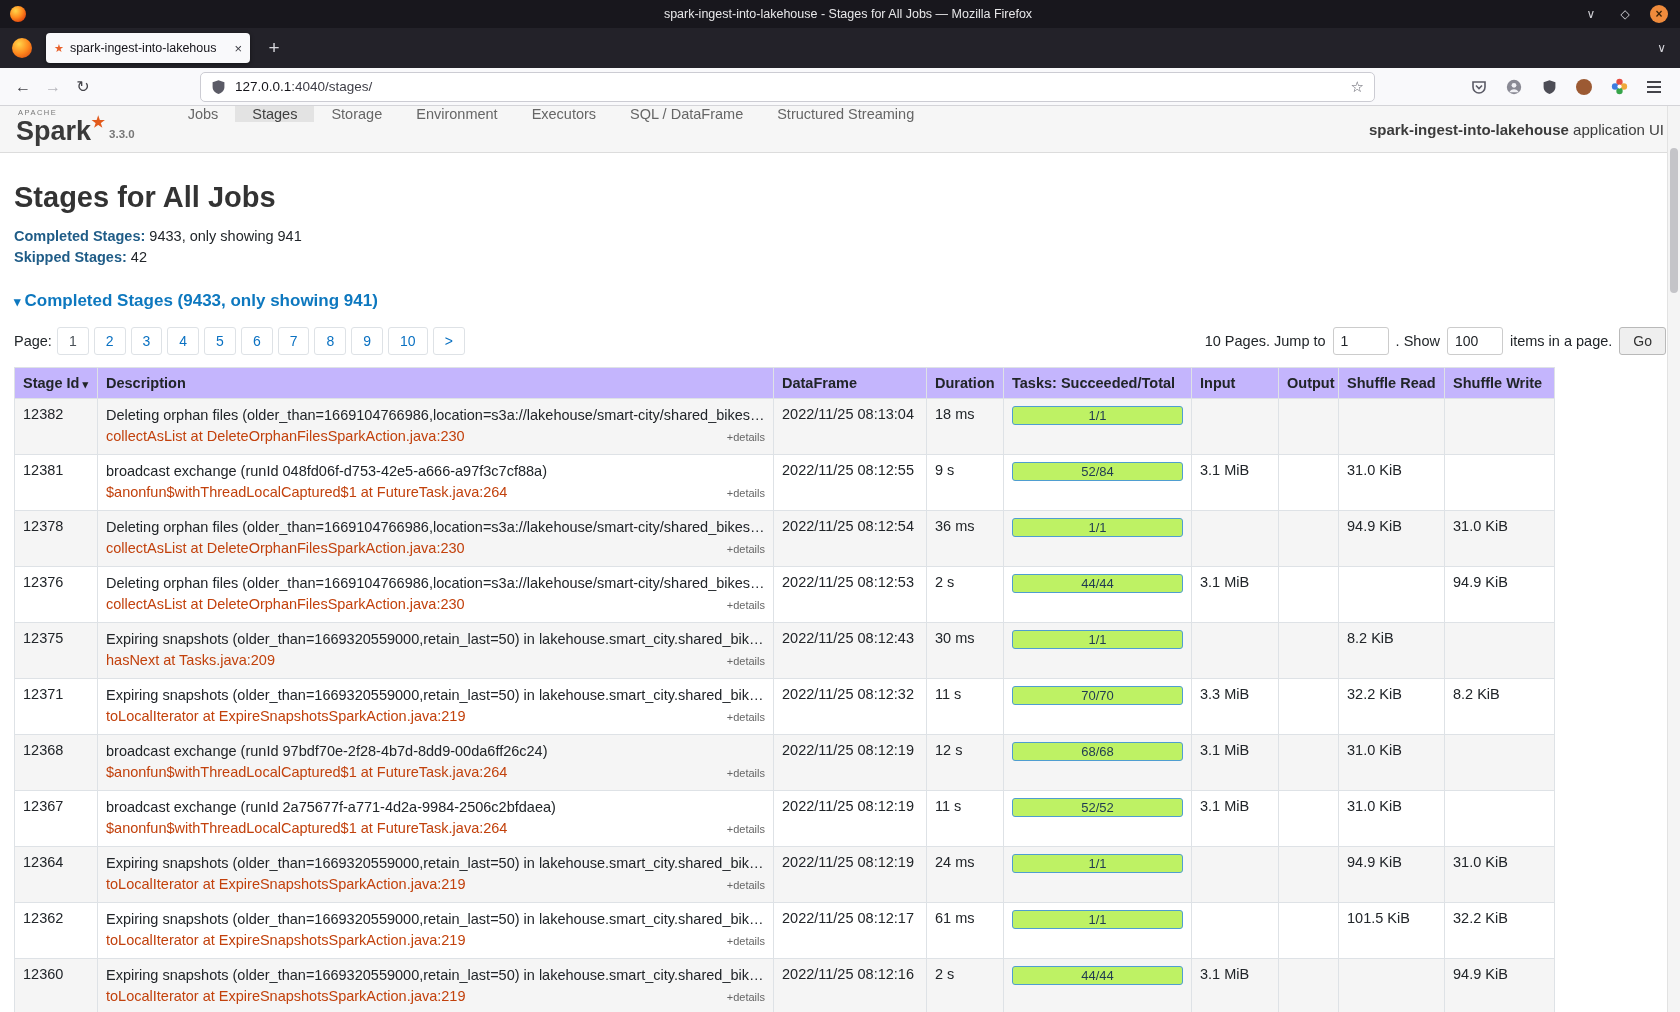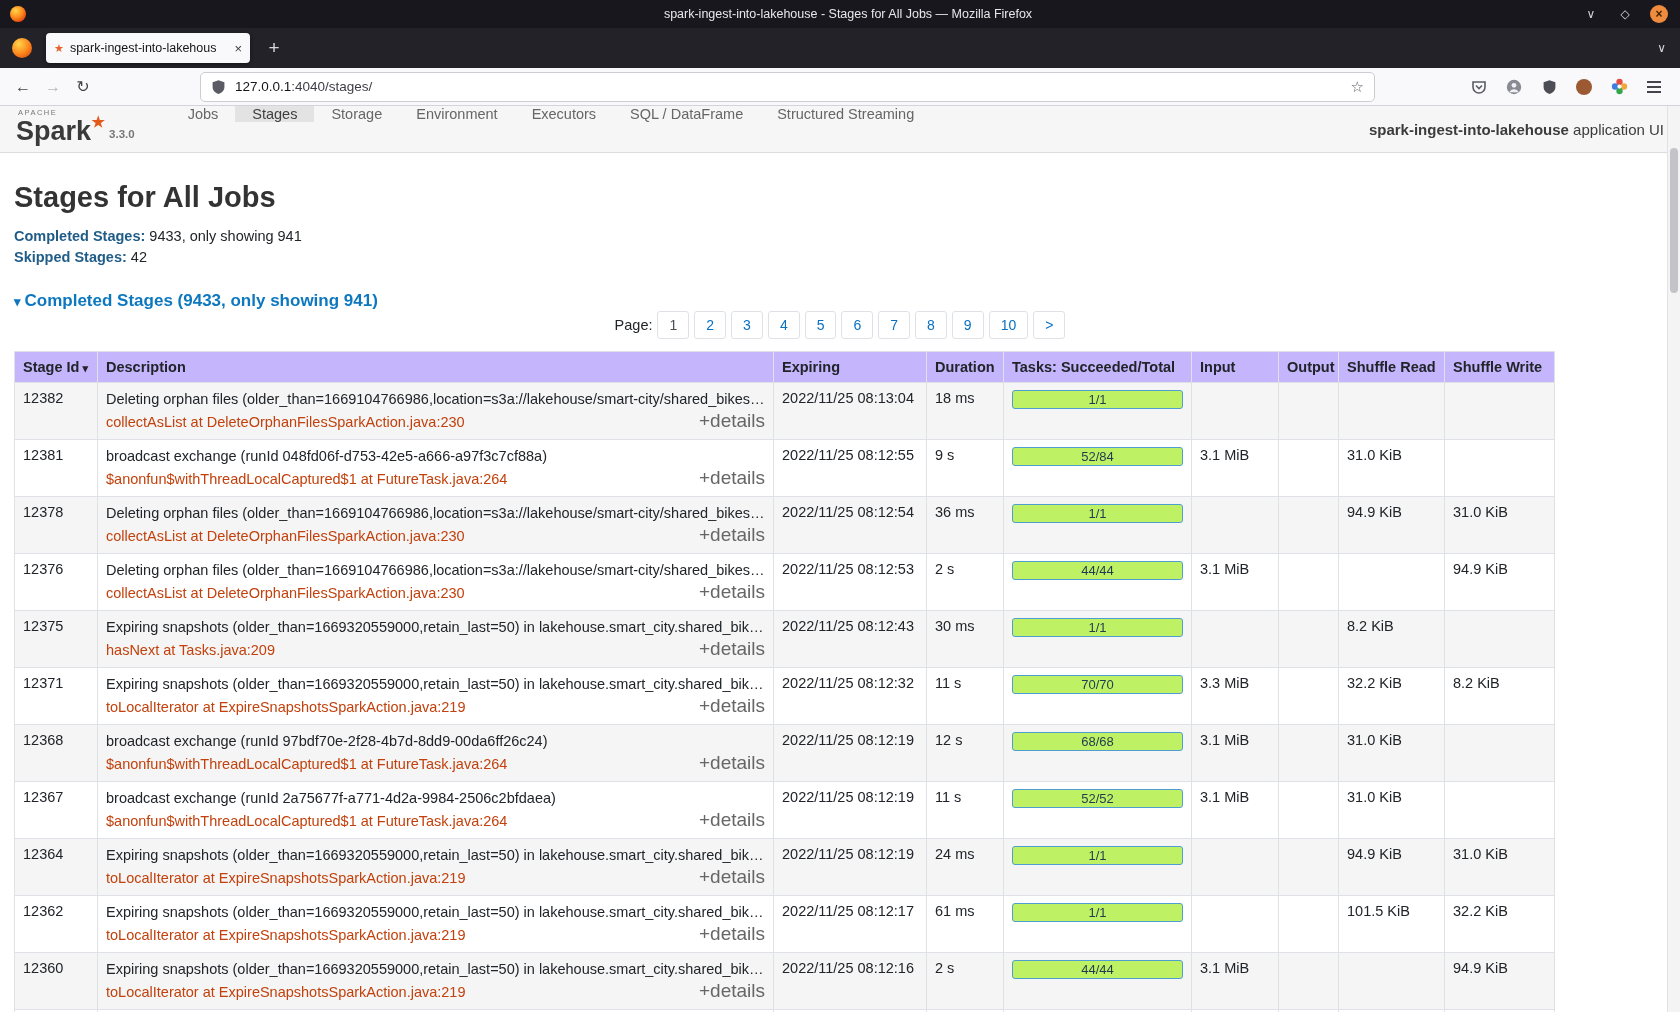--- a/index.html
+++ b/index.html
@@ -60,41 +60,41 @@
   .sp-app b { font-weight:bold; }
 
   
   .content { padding:0 14px; }
   .page-title { font-size:29px; font-weight:bold; color:#333; margin:28px 0 14px; }
   .summary-line { font-size:14.5px; color:#212529; margin-bottom:5px; }
   .summary-line strong { color:#1f5c87; font-weight:bold; }
   .section-header { margin-top:26px; font-size:17px; font-weight:bold; color:#0d78bf; cursor:pointer; }
   .section-header .arrow { font-size:13px; margin-right:4px; }
 
-  .pager-row { display:flex; justify-content:space-between; align-items:center; margin:0 0 12px;flex-direction:column; }
+  .pager-row { display:flex; justify-content:space-between; align-items:center; margin:16px 0 12px; }
   .pager-left { display:flex; align-items:center; font-size:14.5px; color:#212529; }
   .page-box { display:inline-block; border:1px solid #dee2e6; border-radius:3px; padding:5px 11px; margin-left:5px;
               color:#0a71c2; font-size:14px; background:#fff; cursor:pointer; }
   .page-box.current { color:#495057; }
   .pager-right { display:flex; align-items:center; gap:7px; font-size:14.5px; color:#212529; }
   .pager-input { width:56px; height:28px; border:1px solid #ccc; border-radius:3px; padding:2px 7px; font-size:14px;
                  font-family:"Liberation Sans", sans-serif; color:#212529; }
   .go-btn { padding:5px 13px; border:1px solid #b9b9b9; border-radius:3px; background:#efefef; font-size:14px;
             color:#333; font-family:"Liberation Sans", sans-serif; cursor:pointer; }
 
   
   table.stages { width:1540px; border-collapse:collapse; table-layout:fixed; font-size:14.5px; color:#212529; margin-bottom:20px; }
   table.stages th, table.stages td { border:1px solid #dee2e6; padding:7px 8px; vertical-align:top; text-align:left; }
   table.stages thead th { font-weight:bold; background:#c4b5fd; white-space:nowrap; overflow:hidden; }
   table.stages tbody tr:nth-child(odd) { background:#f5f5f5; }
   .sort-arrow { font-size:11px; margin-left:3px; }
   .desc-line { white-space:nowrap; overflow:hidden; text-overflow:ellipsis; line-height:19px; }
   .link-line { display:flex; justify-content:space-between; align-items:baseline; line-height:19px; margin-top:2px; }
   a.stage-link { color:#c2410c; text-decoration:none; white-space:nowrap; overflow:hidden; cursor:pointer; }
-  .details { color:#666; font-size:19px; cursor:pointer; margin-left:8px; }
+  .details { color:#666; font-size:11px; cursor:pointer; margin-left:8px; }
   .num-cell { white-space:nowrap; }
   .progress { height:19px; background:#bef264; border:1px solid #4f9ed0; border-radius:3px; text-align:center;
               font-size:13px; color:#1f3b52; line-height:17px; }
 
   
   .v-scrollbar { position:absolute; top:106px; right:0; bottom:0; width:13px; background:#f4f4f4; border-left:1px solid #e2e2e2; }
   .v-thumb { position:absolute; top:42px; left:2px; right:2px; height:145px; background:#c4c4c8; border-radius:6px; }
 </style>
 </head>
 <body>
@@ -205,40 +205,48 @@
       </div>
 
       <div class="section-header">
         <span class="arrow">▾</span><span>Completed Stages (9433, only showing 941)</span>
       </div>
 
       <div class="pager-row">
         <div class="pager-left">
           <span>Page:</span>
           <span id="pages"><span class="page-box current">1</span><span class="page-box">2</span><span class="page-box">3</span><span class="page-box">4</span><span class="page-box">5</span><span class="page-box">6</span><span class="page-box">7</span><span class="page-box">8</span><span class="page-box">9</span><span class="page-box">10</span><span class="page-box">&gt;</span></span>
+        </div>
+        <div class="pager-right">
+          <span>10 Pages. Jump to</span>
+          <input class="pager-input" value="1" style="">
+          <span>. Show</span>
+          <input class="pager-input" value="100" style="">
+          <span>items in a page.</span>
+          <button class="go-btn">Go</button>
         </div>
       </div>
 
       <table class="stages">
         <colgroup>
           <col style="width:83px">
             <col style="width:676px">
             <col style="width:153px">
             <col style="width:77px">
           <col style="width:188px">
             <col style="width:87px">
             <col style="width:60px">
             <col style="width:106px">
             <col style="width:110px">
         </colgroup>
         <thead>
           <tr>
             <th><span>Stage Id</span><span class="sort-arrow">▾</span></th>
             <th>Description</th>
-            <th>Expiring</th>
+            <th>DataFrame</th>
             <th>Duration</th>
             <th>Tasks: Succeeded/Total</th>
             <th>Input</th>
             <th>Output</th>
             <th>Shuffle Read</th>
             <th>Shuffle Write</th>
           </tr>
         </thead>
         <tbody id="tbody">
   <tr>

